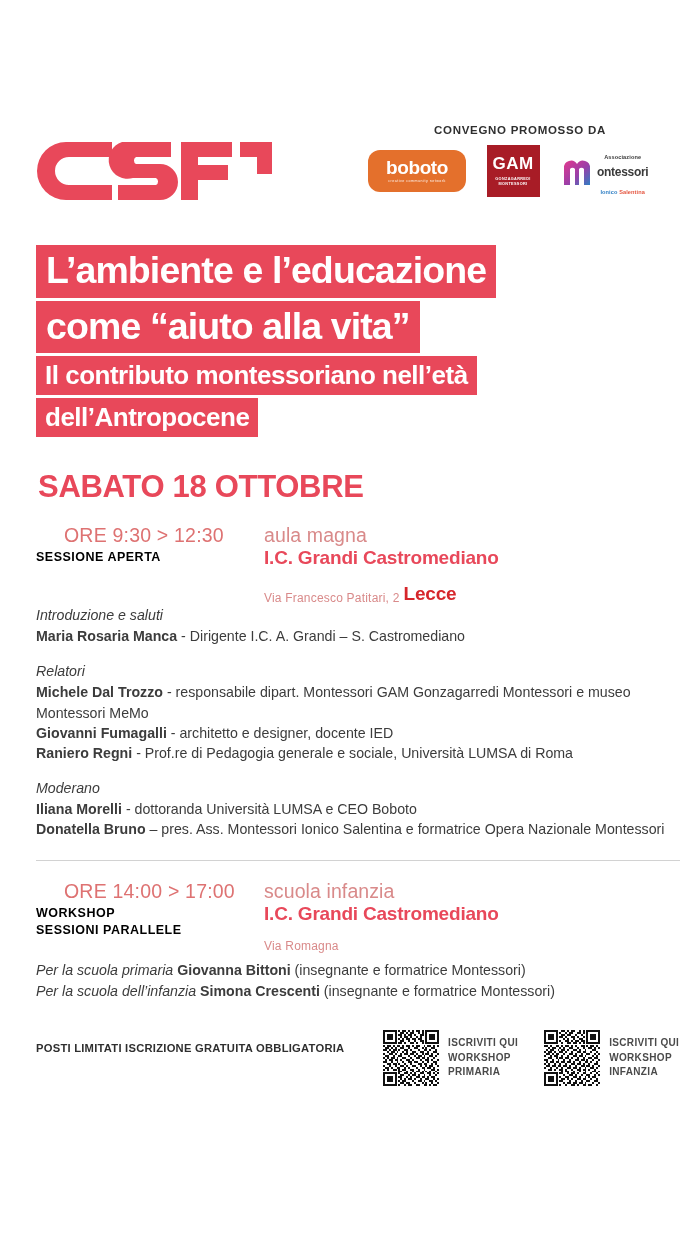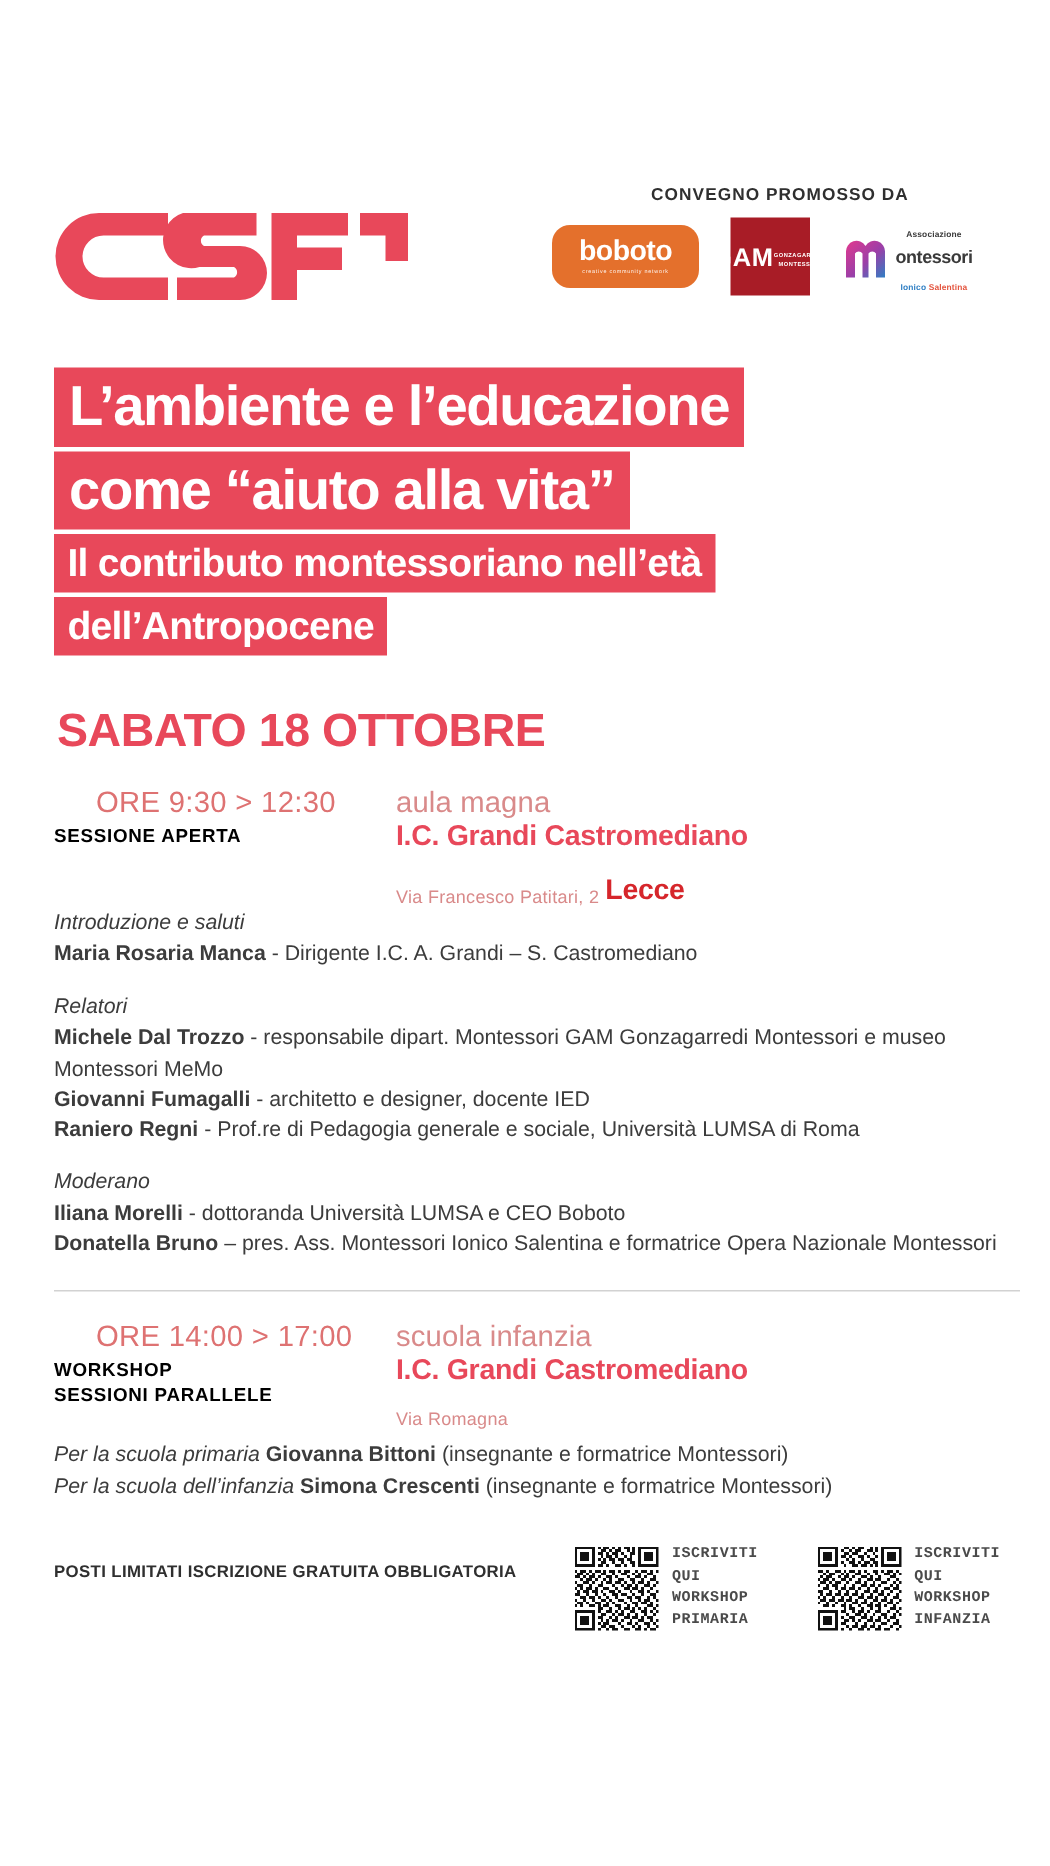--- a/index.html
+++ b/index.html
@@ -81,21 +81,21 @@
     letter-spacing: 0.5px;
     margin-top: 3px;
     opacity: 0.92;
   }
 
   .logo-gam {
     width: 53px;
     height: 52px;
     background: #A81C26;
     display: flex;
-    flex-direction: row;
+    flex-direction: column;
     align-items: center;
     justify-content: center;
     color: #ffffff;
   }
   .logo-gam .gam-name {
     font-size: 17px;
     font-weight: bold;
     letter-spacing: 0.5px;
     line-height: 1;
   }
@@ -322,21 +322,21 @@
     height: 56px;
     display: block;
   }
   .qr-text {
     font-size: 10px;
     font-weight: bold;
     color: #4a4a4a;
     letter-spacing: 0.35px;
     line-height: 1.45;
   }
-  .qr-text .t1 { display: block; font-family: Liberation Mono, monospace; }
+  .qr-text .t1 { display: block; }
 </style>
 </head>
 <body>
 
 <div class="poster">
 
   <div class="header">
 
     <div class="csf-logo">
       <svg viewBox="0 0 236 58" width="236" height="58" aria-hidden="true">

